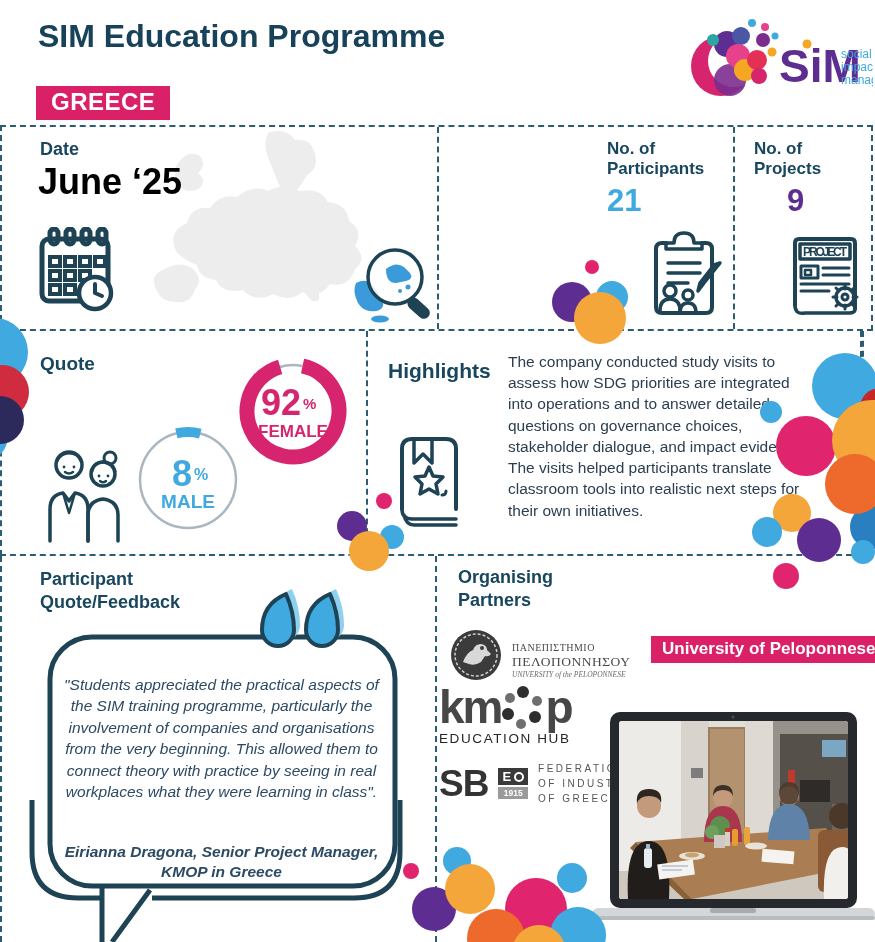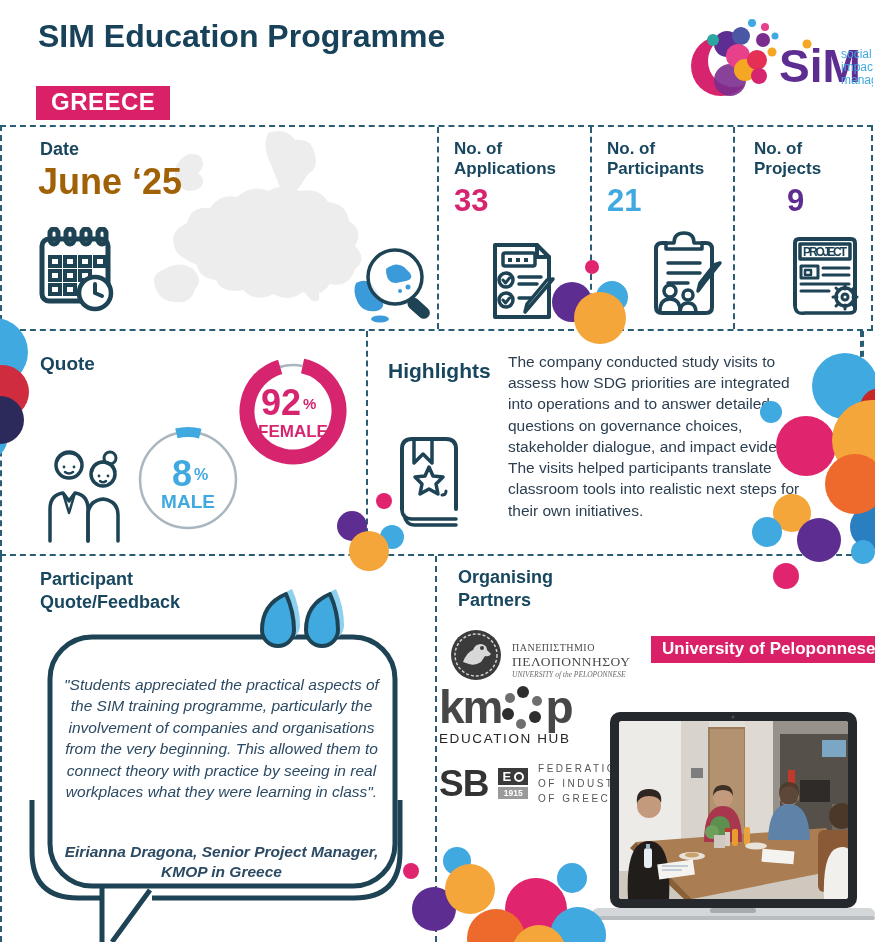--- a/index.html
+++ b/index.html
@@ -14,21 +14,21 @@
   .row{position:absolute;box-sizing:border-box;border:0 dashed #2a5d74;}
   #row1{left:0;top:125px;width:873px;height:206px;border-top-width:2px;border-bottom-width:2px;border-left-width:2px;border-right-width:2px;}
   #row2{left:0;top:331px;width:862px;height:225px;border-bottom-width:2px;border-left-width:2px;border-right-width:2px;}
   #row3{left:0;top:556px;width:875px;height:386px;}
   .cell{position:absolute;top:0;bottom:0;box-sizing:border-box;border:0 dashed #2a5d74;}
   .br{border-right-width:2px;}
   .sec-label{font-weight:bold;color:#17465e;}
   
   .date-cell{left:0;width:437px;}
   .date-label{position:absolute;left:38px;top:12px;font-size:18px;}
-  .date-value{position:absolute;left:36px;top:34px;font-size:36px;font-weight:bold;color:#a16207;}
+  .date-value{position:absolute;left:36px;top:34px;font-size:36px;font-weight:bold;color:#000000;}
   .calendar-icon{position:absolute;left:36px;top:100px;}
   .map-svg{position:absolute;left:116px;top:2px;}
   .apps-cell{left:437px;width:153px;}
   .part-cell{left:590px;width:143px;}
   .proj-cell{left:733px;width:140px;}
   .stat-label{position:absolute;left:15px;top:12px;width:118px;font-size:17px;font-weight:bold;line-height:1.18;}
   .stat-value{position:absolute;left:15px;top:56px;font-size:31px;font-weight:bold;}
   .v-pink{color:#d6246e;} .v-blue{color:#3fa9e0;} .v-purple{color:#5e2d91;}
   .stat-icon{position:absolute;}
   
@@ -151,39 +151,20 @@
             <rect x="27" y="44" width="10" height="9"></rect>
             <rect x="42" y="44" width="10" height="9"></rect>
           <rect x="12" y="58" width="10" height="9"></rect>
             <rect x="27" y="58" width="10" height="9"></rect>
         </g>
         <circle cx="57" cy="66" r="16" fill="#fff" stroke-width="4.5"></circle>
         <path d="M57 66 V57 M57 66 L64 69" stroke-width="4"></path>
       </svg>
     </div>
 
-    <div class="cell apps-cell br">
-      <div class="stat-label">No. of Applications</div>
-      <div class="stat-value v-pink">33</div>
-      <svg class="stat-icon" style="left:50px;top:108px" width="70" height="88" viewBox="0 0 70 88" fill="none" stroke="#1d4355" stroke-width="4" stroke-linecap="round" stroke-linejoin="round">
-        <path d="M6 10 H48 L60 22 V82 H6 Z"></path>
-          <path d="M48 10 V22 H60"></path>
-        <rect x="14" y="18" width="32" height="13" rx="2" stroke-width="3.5"></rect>
-        <rect x="19" y="23" width="4" height="4" fill="#1d4355" stroke="none"></rect>
-          <rect x="27" y="23" width="4" height="4" fill="#1d4355" stroke="none"></rect>
-          <rect x="35" y="23" width="4" height="4" fill="#1d4355" stroke="none"></rect>
-        <circle cx="17" cy="45" r="7" stroke-width="3.5"></circle>
-          <path d="M14 45 l2.5 3 4 -5" stroke-width="3"></path>
-        <path d="M30 42 H52 M30 49 H48" stroke-width="3.5"></path>
-        <circle cx="17" cy="65" r="7" stroke-width="3.5"></circle>
-          <path d="M14 65 l2.5 3 4 -5" stroke-width="3"></path>
-        <path d="M30 63 H44" stroke-width="3.5"></path>
-        <path d="M64 44 L42 70 L36 77 L38 69 L58 45 Z" fill="#fff" stroke-width="3.5"></path>
-      </svg>
-    </div>
 
     <div class="cell part-cell br">
       <div class="stat-label">No. of Participants</div>
       <div class="stat-value v-blue">21</div>
       <svg class="stat-icon" style="left:56px;top:102px" width="78" height="92" viewBox="0 0 78 92" fill="none" stroke="#1d4355" stroke-width="4" stroke-linecap="round" stroke-linejoin="round">
         <path d="M18 14 H14 Q8 14 8 20 V78 Q8 84 14 84 H58 Q64 84 64 78 V20 Q64 14 58 14 H54"></path>
         <path d="M26 14 Q26 4 36 4 Q46 4 46 14 H54 V20 H18 V14 Z" stroke-width="3.5"></path>
         <path d="M20 34 H52 M20 44 H52 M20 54 H40" stroke-width="3.5"></path>
         <circle cx="22" cy="62" r="6" stroke-width="3.5"></circle>
         <path d="M12 82 Q12 70 22 70 Q32 70 32 82" stroke-width="3.5"></path>

